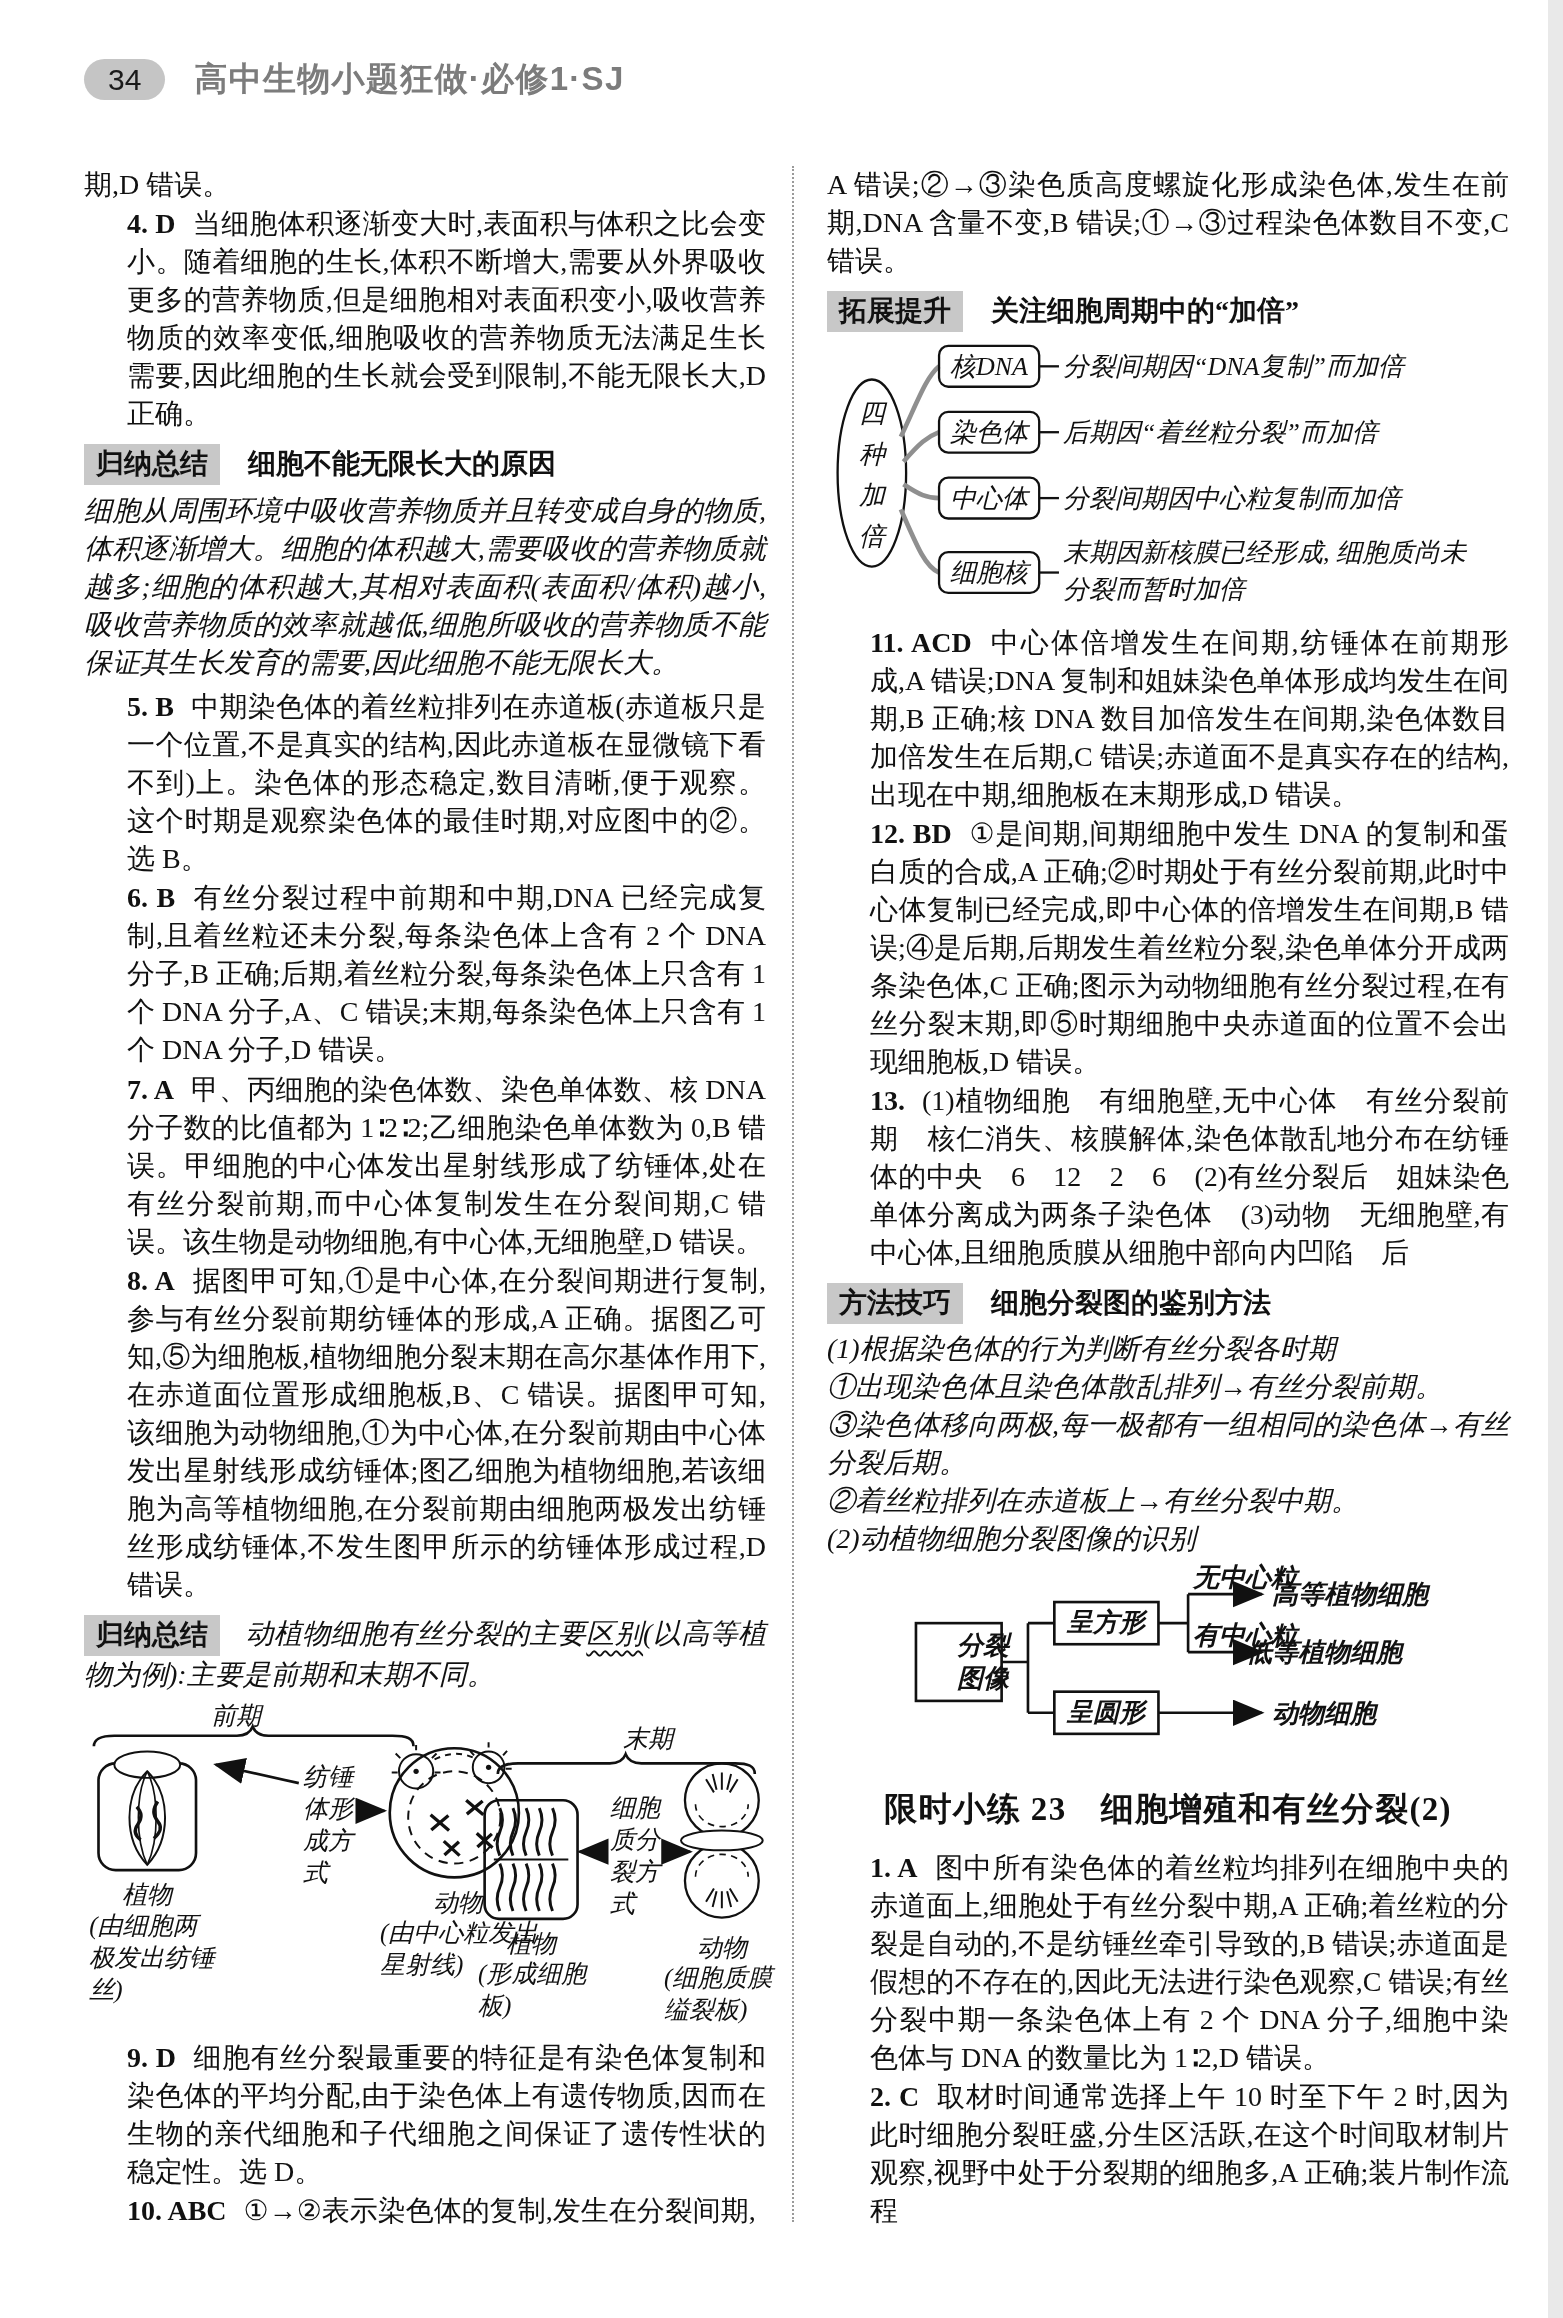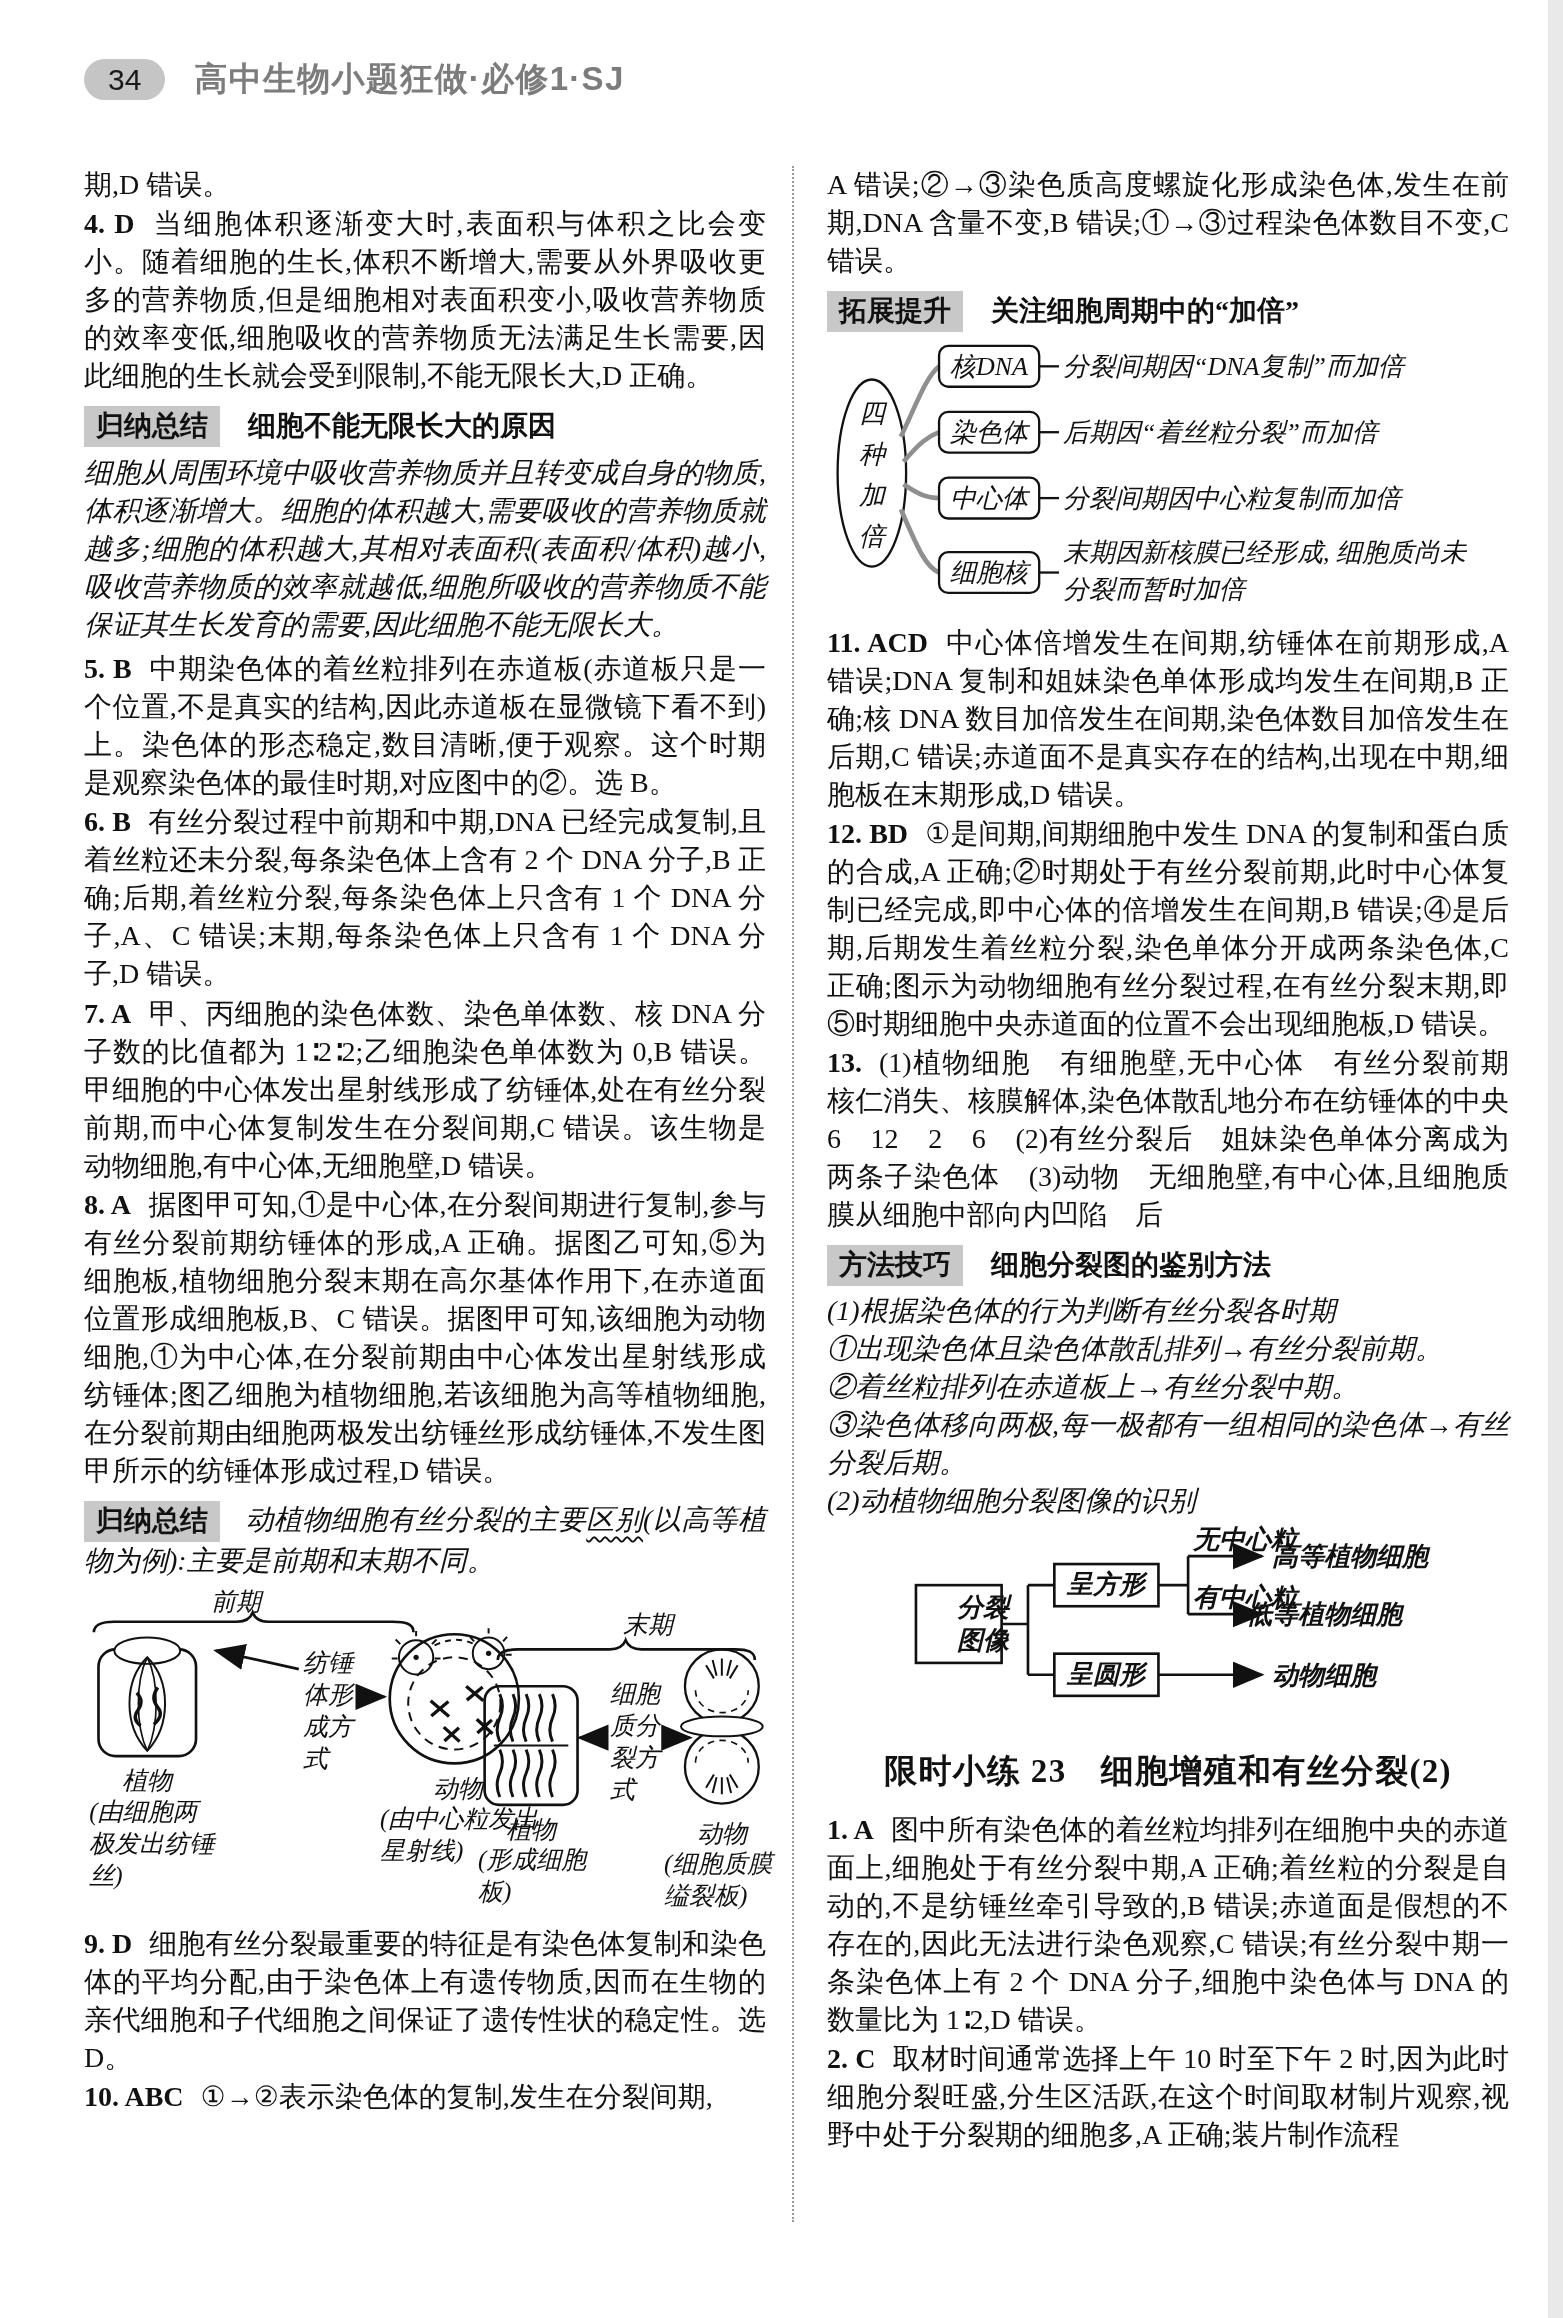--- a/index.html
+++ b/index.html
@@ -12,21 +12,21 @@
   .badge{background:#c5c5c5;color:#1a1a1a;border-radius:30px;padding:5.3px 24px;font-size:30px;line-height:1;}
   .btitle{color:#7c7c7c;font-weight:bold;font-size:33px;letter-spacing:1.3px;}
 
   
   .divider{position:absolute;left:792px;top:166px;height:2056px;width:0;border-left:2.6px dotted #9a9a9a;}
   .col{position:absolute;top:166px;width:682px;}
   .col-left{left:84px;}
   .col-right{left:827px;}
 
   .para{font-size:28px;line-height:38px;text-align:justify;margin:0;}
-  .item{margin-top:1.3px;}
+  .item{margin-top:1.3px;margin-left:43px;}
   .qnum{font-weight:bold;margin-right:17px;white-space:pre;}
   .kai{font-style:italic;}
   .wavy{text-decoration:underline wavy #111;text-decoration-thickness:2px;text-underline-offset:6.6px;}
 
   .note{margin:10.5px 0 6.6px;}
   .note-head{display:flex;align-items:center;gap:28px;margin-bottom:6.6px;}
   .note-label{display:inline-block;background:#c8c8c8;color:#111;font-weight:bold;font-size:28px;
               line-height:1;padding:6.6px 12px;font-style:normal;}
   .note-title{font-weight:bold;font-size:28px;}
   .inline-label{margin-right:25px;vertical-align:-1.3px;}
@@ -251,22 +251,22 @@
     <p class="para item"><b class="qnum">12. BD</b><span>①是间期,间期细胞中发生 DNA 的复制和蛋白质的合成,A 正确;②时期处于有丝分裂前期,此时中心体复制已经完成,即中心体的倍增发生在间期,B 错误;④是后期,后期发生着丝粒分裂,染色单体分开成两条染色体,C 正确;图示为动物细胞有丝分裂过程,在有丝分裂末期,即⑤时期细胞中央赤道面的位置不会出现细胞板,D 错误。</span></p>
     <p class="para item"><b class="qnum">13.</b><span>(1)植物细胞　有细胞壁,无中心体　有丝分裂前期　核仁消失、核膜解体,染色体散乱地分布在纺锤体的中央　6　12　2　6　(2)有丝分裂后　姐妹染色单体分离成为两条子染色体　(3)动物　无细胞壁,有中心体,且细胞质膜从细胞中部向内凹陷　后</span></p>
 
     <div class="note">
       <div class="note-head">
         <span class="note-label">方法技巧</span>
         <span class="note-title">细胞分裂图的鉴别方法</span>
       </div>
       <p class="para kai">(1)根据染色体的行为判断有丝分裂各时期</p>
       <p class="para kai">①出现染色体且染色体散乱排列→有丝分裂前期。</p>
+      <p class="para kai">③染色体移向两极,每一极都有一组相同的染色体→有丝分裂后期。</p>
       <p class="para kai">②着丝粒排列在赤道板上→有丝分裂中期。</p>
-      <p class="para kai">③染色体移向两极,每一极都有一组相同的染色体→有丝分裂后期。</p>
       <p class="para kai">(2)动植物细胞分裂图像的识别</p>
     </div>
 
     <div class="dgm" id="dgmC">
       <svg width="682" height="198" viewBox="0 0 1035 300">
         <defs>
           <marker id="ah2" markerWidth="14" markerHeight="12" refX="11" refY="5" orient="auto">
             <path d="M0,0 L12,5 L0,10 Z" fill="#111"></path>
           </marker>
         </defs>

